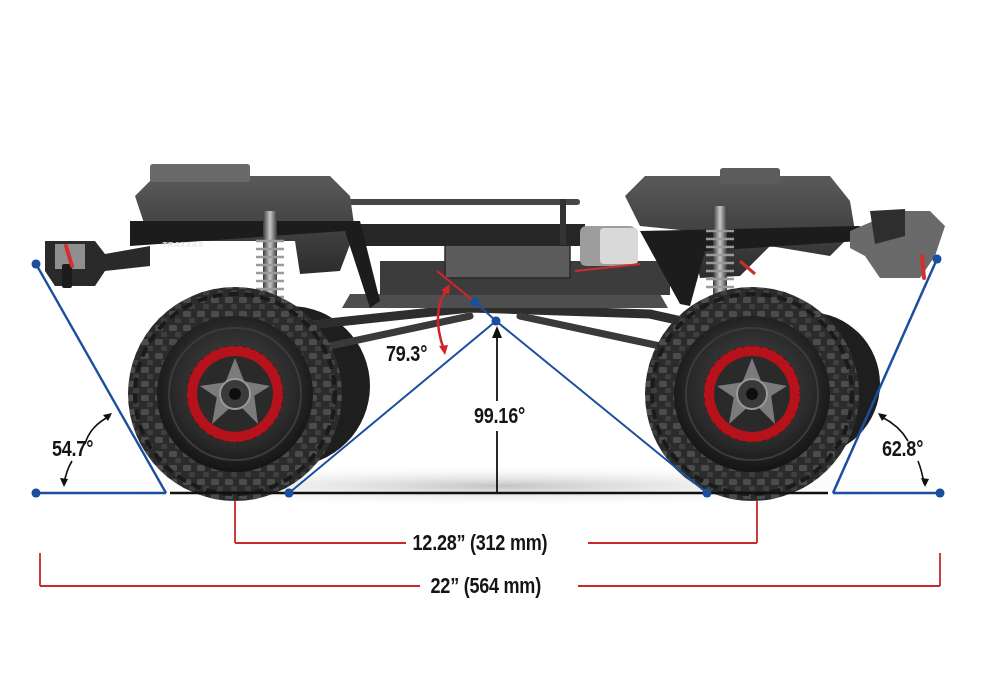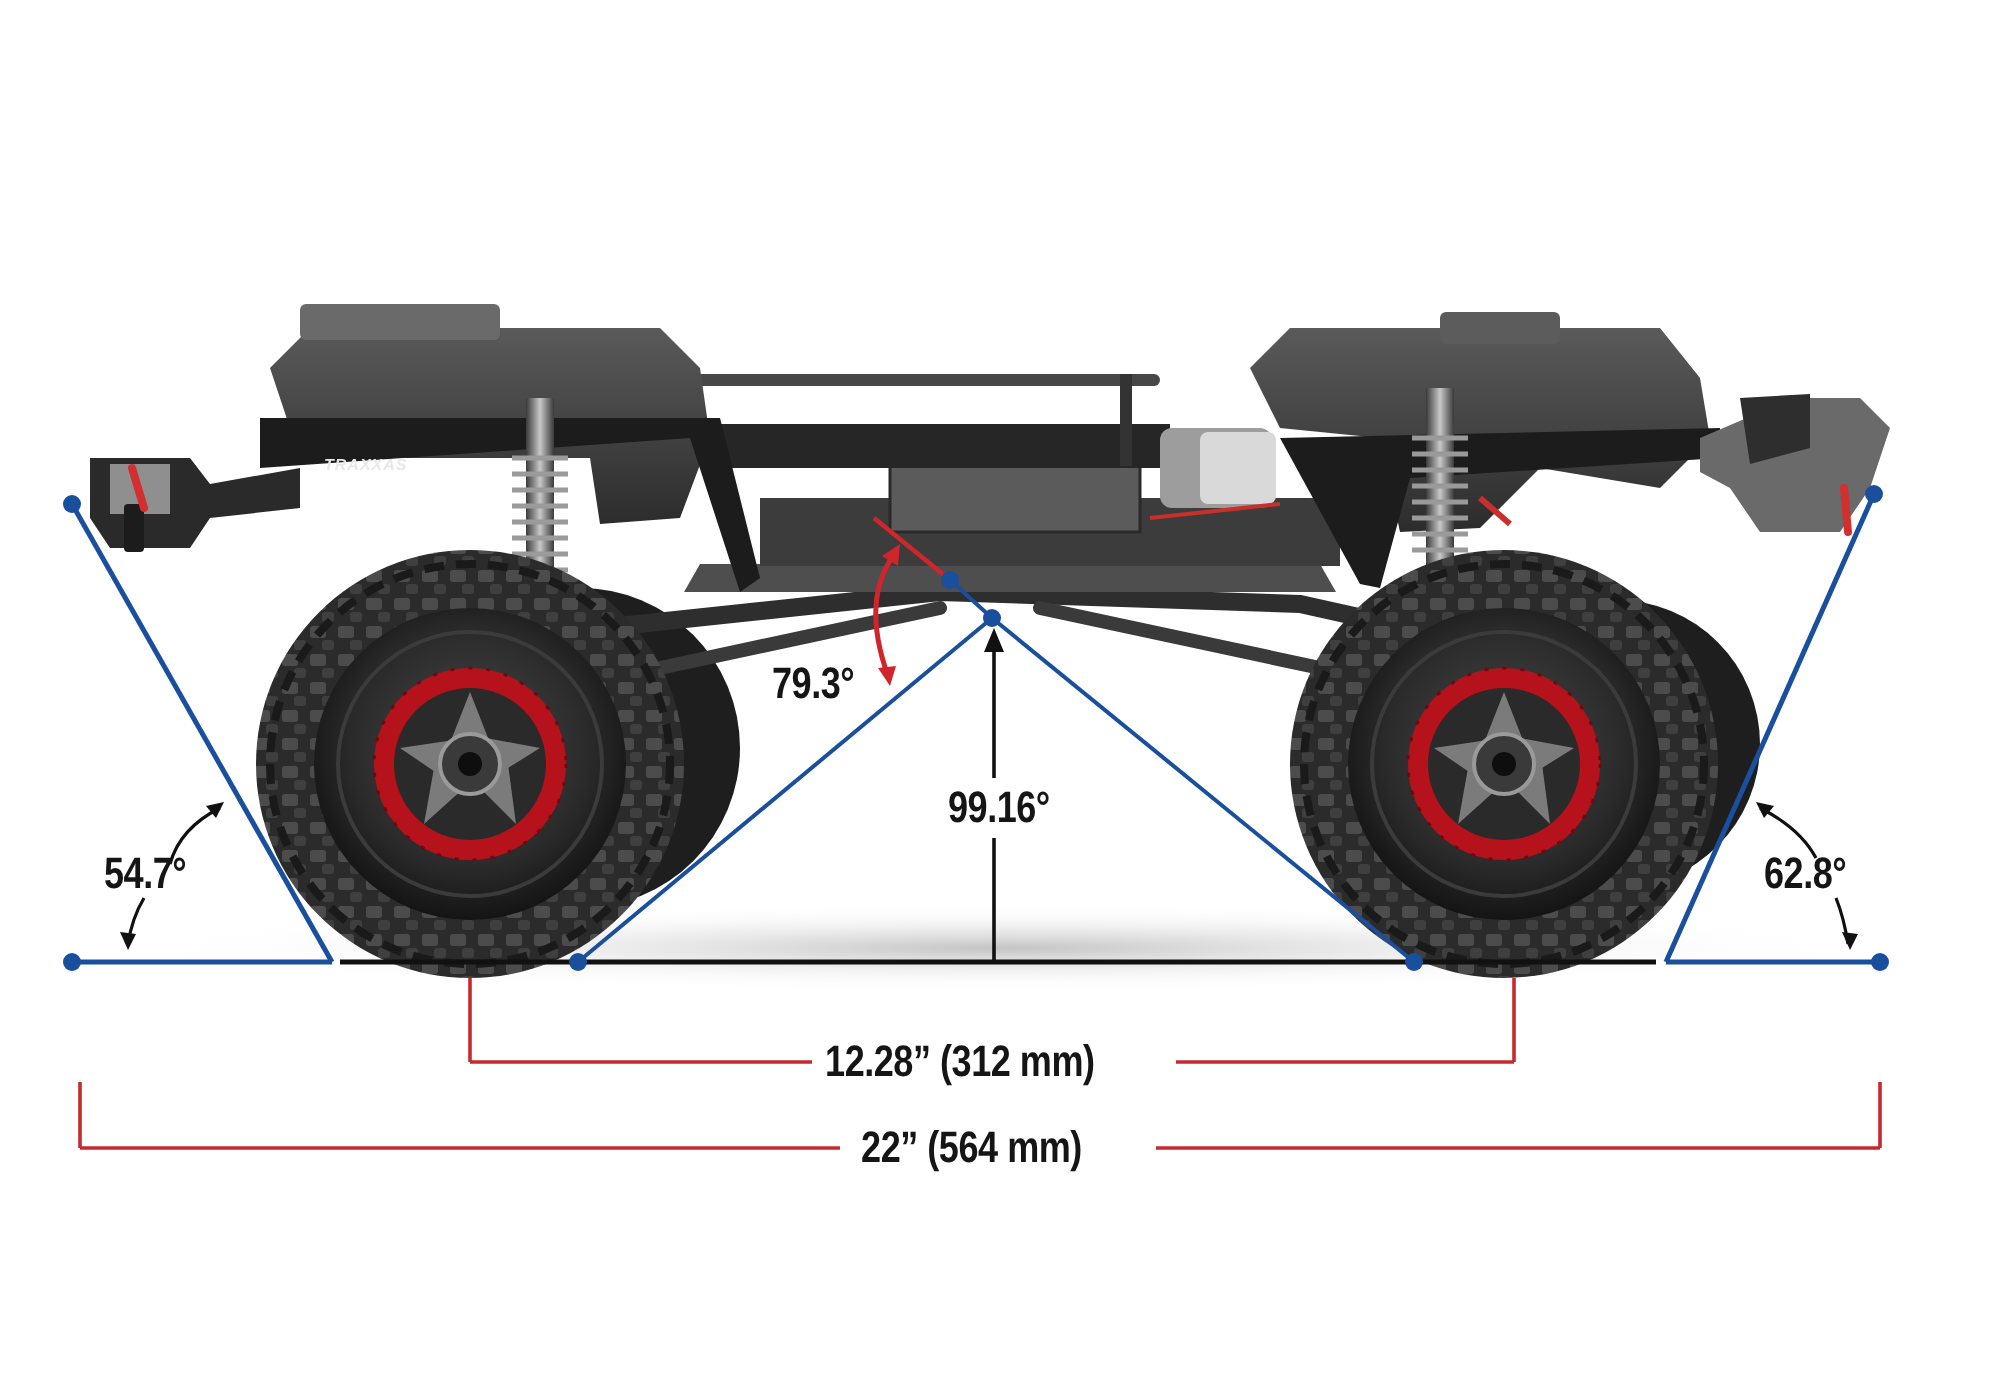--- a/index.html
+++ b/index.html
@@ -1,18 +1,18 @@
 <!DOCTYPE html>
 <html><head>
   <meta charset="utf-8">
   <style>
     html, body { margin: 0; padding: 0; background: #ffffff; }
     body { width: 1000px; height: 700px; overflow: hidden; position: relative;
            font-family: "Liberation Sans", "DejaVu Sans", sans-serif; }
-    #stage { position: absolute; left: 0; top: 4px; width: 1000px; height: 540px; }
+    #stage { position: absolute; left: 0; top: 16px; width: 1000px; height: 540px; }
     .lbl { position: absolute; font-family: "Liberation Sans", "DejaVu Sans", sans-serif;
            font-weight: bold; color: #151515; white-space: nowrap; line-height: 1;
            transform: scaleX(0.82); transform-origin: left top; letter-spacing: -0.3px; }
     .lbl.big { font-size: 22px; }
     .lbl.dim { font-size: 22px; background: #ffffff; padding: 0 8px; }
     .brand { position: absolute; font-family: "Liberation Sans", sans-serif; font-weight: bold;
              font-style: italic; font-size: 8px; color: #e8e8e8; letter-spacing: 0.5px; }
   </style>
 </head>
 <body>

